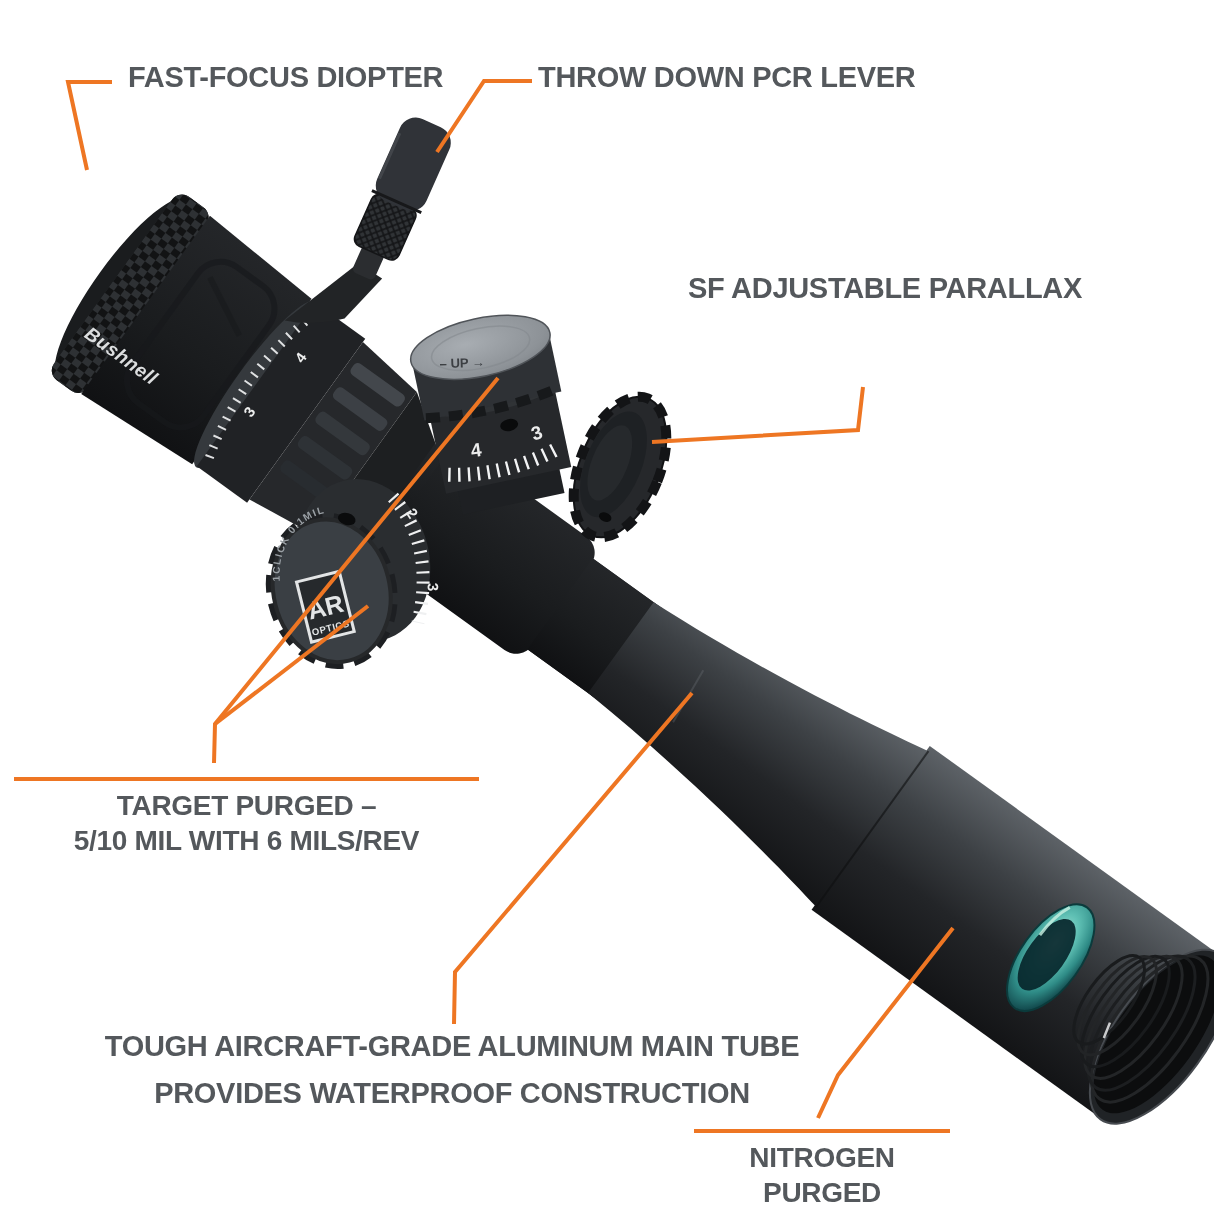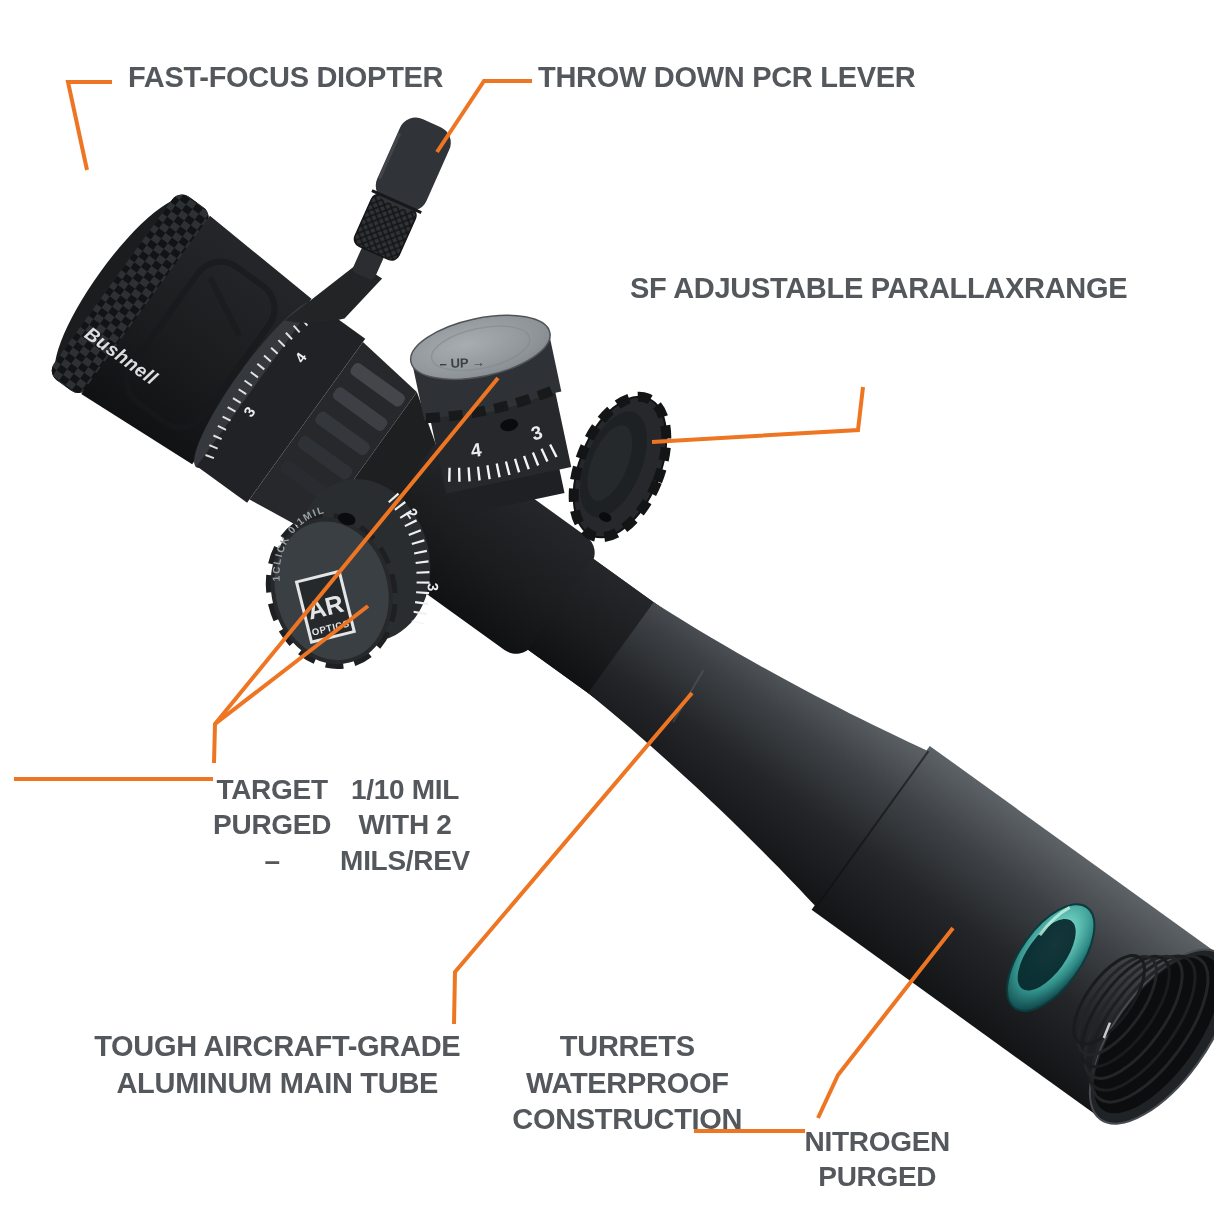--- a/index.html
+++ b/index.html
@@ -10,21 +10,21 @@
   }
   .stage svg { position:absolute; left:0; top:0; }
   .callout-label {
     position:absolute; font-weight:bold; color:var(--label);
     letter-spacing:-0.3px; white-space:nowrap; line-height:1.26;
   }
   .lbl-lg { font-size:29px; }
   .lbl-md { font-size:28px; }
   .center-block { text-align:center; white-space:normal; }
   .u-line { height:4px; background:var(--accent); margin:5px 0 7px 0; }
-  .stack { display:flex; flex-direction:row; }
+  .stack { display:flex; flex-direction:column; }
 </style>
 </head>
 <body>
 
 <div class="stage">
 
   <svg width="1214" height="1214" viewBox="0 0 1214 1214">
     <defs>
       <linearGradient id="bodyGrad" x1="0" y1="-1" x2="0" y2="1" gradientUnits="objectBoundingBox">
         <stop offset="0" stop-color="#55595e"></stop>
@@ -194,32 +194,31 @@
       <polyline points="953,928 838,1075 818,1118" stroke="#EE7623"></polyline>
     </g>
   </svg>
 
   <div class="callout-label lbl-lg" style="left:120px; top:59px;margin-left:8px;">FAST-FOCUS DIOPTER</div>
 
   <div class="callout-label lbl-lg" style="left:538px; top:59px;">THROW DOWN PCR LEVER</div>
 
   <div class="callout-label lbl-lg center-block stack" style="left:630px; top:270px; width:510px;">
     <span>SF ADJUSTABLE PARALLAX</span>
-    <span>RANGE</span>
   </div>
 
   <div class="callout-label lbl-md stack" style="left:14px; top:772px; width:465px;">
     <div class="u-line" style="width:465px;"></div>
     <span class="center-block">TARGET PURGED –</span>
-    <span class="center-block">1/10 MIL WITH 2 MILS/REV</span>
-  </div>
-
-  <div class="callout-label lbl-lg center-block stack" style="left:87px; top:1028px; width:700px;">
+    <span class="center-block">5/10 MIL WITH 6 MILS/REV</span>
+  </div>
+
+  <div class="callout-label lbl-lg center-block stack" style="left:102px; top:1028px; width:700px;gap:10px;">
     <span>TOUGH AIRCRAFT-GRADE ALUMINUM MAIN TUBE</span>
-    <span>TURRETS WATERPROOF CONSTRUCTION</span>
+    <span>PROVIDES WATERPROOF CONSTRUCTION</span>
   </div>
 
   <div class="callout-label lbl-md center-block stack" style="left:694px; top:1124px; width:256px;">
     <div class="u-line" style="width:256px;"></div>
     <span>NITROGEN PURGED</span>
   </div>
 
 </div>
 
 </body></html>

